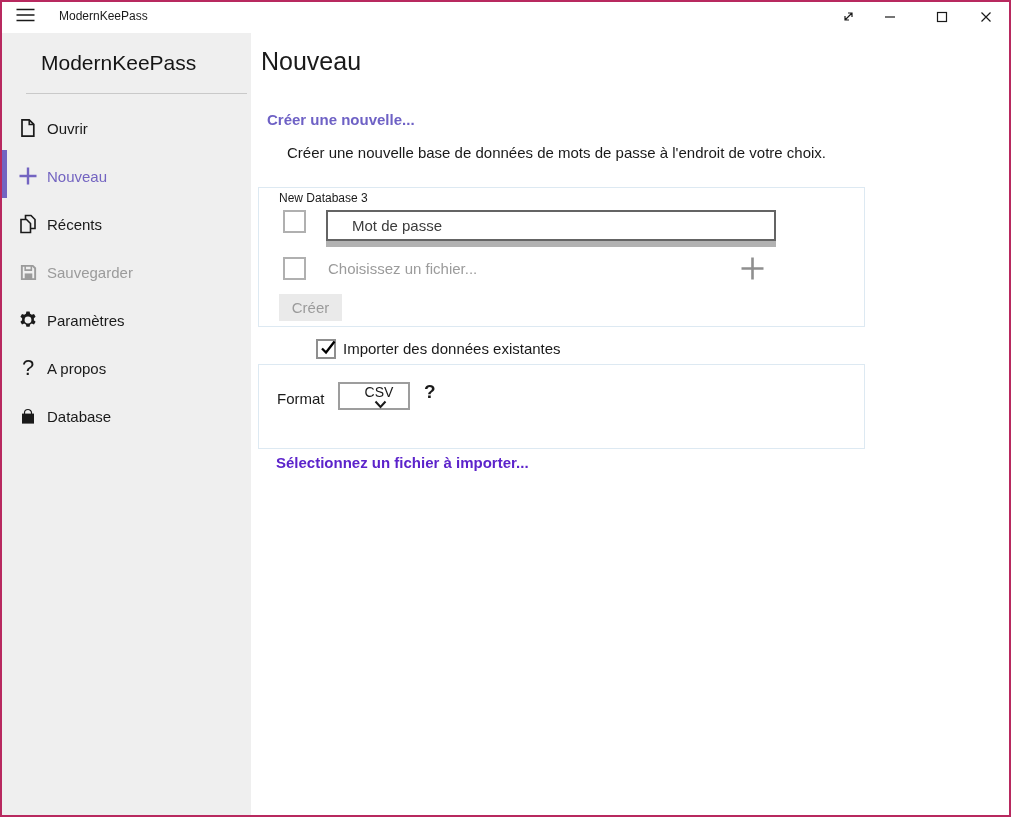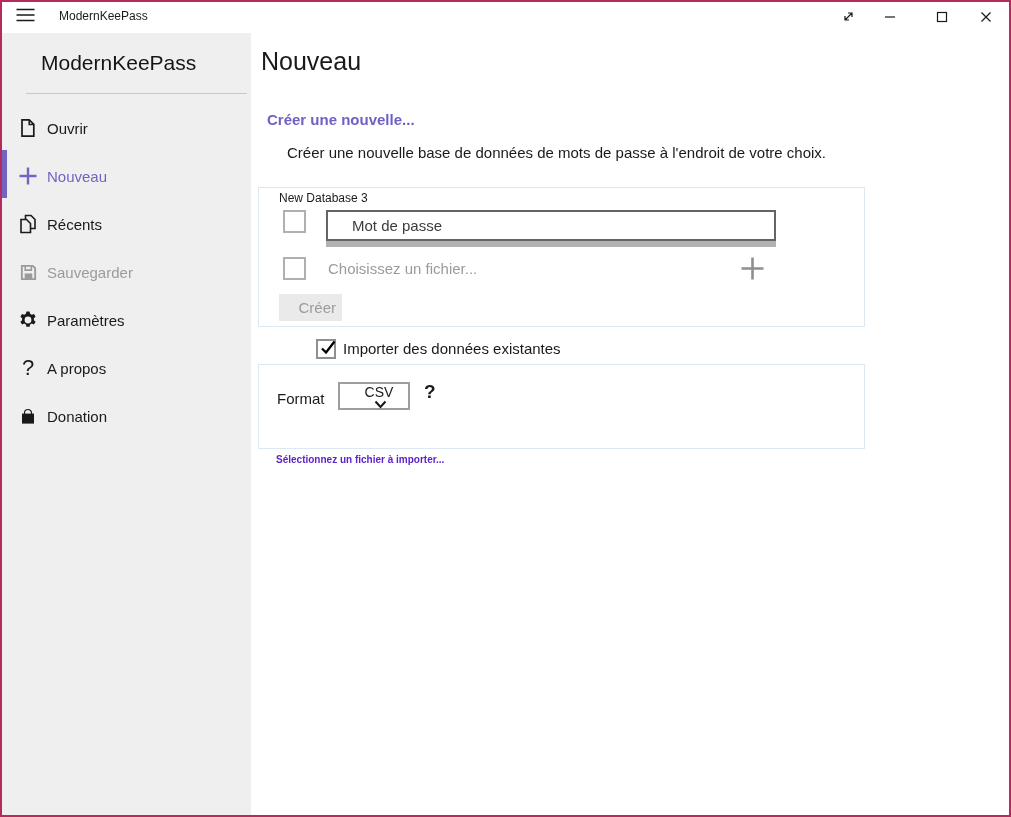--- a/index.html
+++ b/index.html
@@ -44,33 +44,33 @@
   .db-name{position:absolute;left:20px;top:3px;font-size:12px;color:#1a1a1a;}
   .cb{position:absolute;width:23px;height:23px;border:2px solid #b0b0b0;background:#ffffff;box-sizing:border-box;cursor:pointer;}
   .cb1{left:24px;top:22px;}
   .cb2{left:24px;top:69px;}
   .pwd-box{position:absolute;left:67px;top:22px;width:450px;height:31px;border:2px solid #646464;background:#ffffff;box-sizing:border-box;}
   .pwd-box input{position:absolute;inset:0;border:none;outline:none;width:100%;height:100%;padding:0 24px;font-size:15px;font-family:"Liberation Sans",sans-serif;color:#3c3c3c;background:transparent;box-sizing:border-box;}
   .pwd-box input::placeholder{color:#3c3c3c;opacity:1;}
   .pwd-underbar{position:absolute;left:67px;top:53px;width:450px;height:6px;background:#b2b2b2;}
   .file-placeholder{position:absolute;left:69px;top:72px;font-size:15px;color:#9b9b9b;}
   .add-file-btn{position:absolute;left:478px;top:67px;width:30px;height:30px;display:flex;align-items:center;justify-content:center;background:transparent;border:none;cursor:pointer;color:#8f8f8f;}
-  .create-btn{position:absolute;left:20px;top:106px;width:63px;height:27px;background:#eaeaea;border:none;color:#9b9b9b;font-size:15px;font-family:"Liberation Sans",sans-serif;text-align:right;}
+  .create-btn{position:absolute;left:20px;top:106px;width:63px;height:27px;background:#eaeaea;border:none;color:#9b9b9b;font-size:15px;font-family:"Liberation Sans",sans-serif;}
 
   .import-row{position:absolute;left:17px;top:306px;display:flex;align-items:flex-start;cursor:pointer;padding-left:48px;}
   .cb-checked{position:relative;width:20px;height:20px;border:2px solid #8f8f8f;background:#ffffff;box-sizing:border-box;flex:none;}
   .cb-checked svg{position:absolute;left:-1px;top:-4px;}
   .import-label{margin-left:7px;font-size:15px;color:#1a1a1a;line-height:20px;}
 
   .format-label{position:absolute;left:18px;top:25px;font-size:15px;color:#1a1a1a;}
   .combobox{position:absolute;left:79px;top:17px;width:72px;height:28px;border:2px solid #9d9d9d;background:#ffffff;box-sizing:border-box;display:flex;align-items:center;cursor:pointer;flex-direction:column;}
   .combobox .value{margin-left:10px;font-size:14px;color:#1a1a1a;}
   .combobox .chev{margin-left:12px;display:flex;align-items:center;}
   .help-q{position:absolute;left:165px;top:16px;font-size:19px;font-weight:700;color:#1a1a1a;cursor:pointer;}
-  .select-file-link{position:absolute;left:17px;top:89px;font-size:10px;font-weight:700;color:#5c23cb;cursor:pointer;}
+  .select-file-link{position:absolute;left:17px;top:89px;font-size:15px;font-weight:700;color:#5c23cb;cursor:pointer;}
 </style>
 </head>
 <body>
 
 <div class="titlebar">
   <button class="hamburger-btn">
     <span>
       <svg width="19" height="14" viewBox="0 0 19 14">
           <path d="M0.5 1.5 h18 M0.5 7 h18 M0.5 12.5 h18" stroke="#1a1a1a" stroke-width="1.5" fill="none"></path>
         </svg>
@@ -171,21 +171,21 @@
       <span class="label">A propos</span>
     </div>
 
     <div class="nav-item">
       <span class="icon">
         <svg width="18" height="19" viewBox="0 0 18 19">
             <path d="M5.5 7 V5.8 a3.5 3.3 0 0 1 7 0 V7" fill="none" stroke="currentColor" stroke-width="1.2"></path>
             <rect x="3" y="6.6" width="12" height="10" fill="currentColor"></rect>
           </svg>
       </span>
-      <span class="label">Donation</span>
+      <span class="label">Database</span>
     </div>
 
   </div>
 </div>
 
 <div class="main">
   <h1 class="page-title" style="margin:0">Nouveau</h1>
 
   <a class="create-link">Créer une nouvelle...</a>
   <div class="page-desc">Créer une nouvelle base de données de mots de passe à l'endroit de votre choix.</div>

